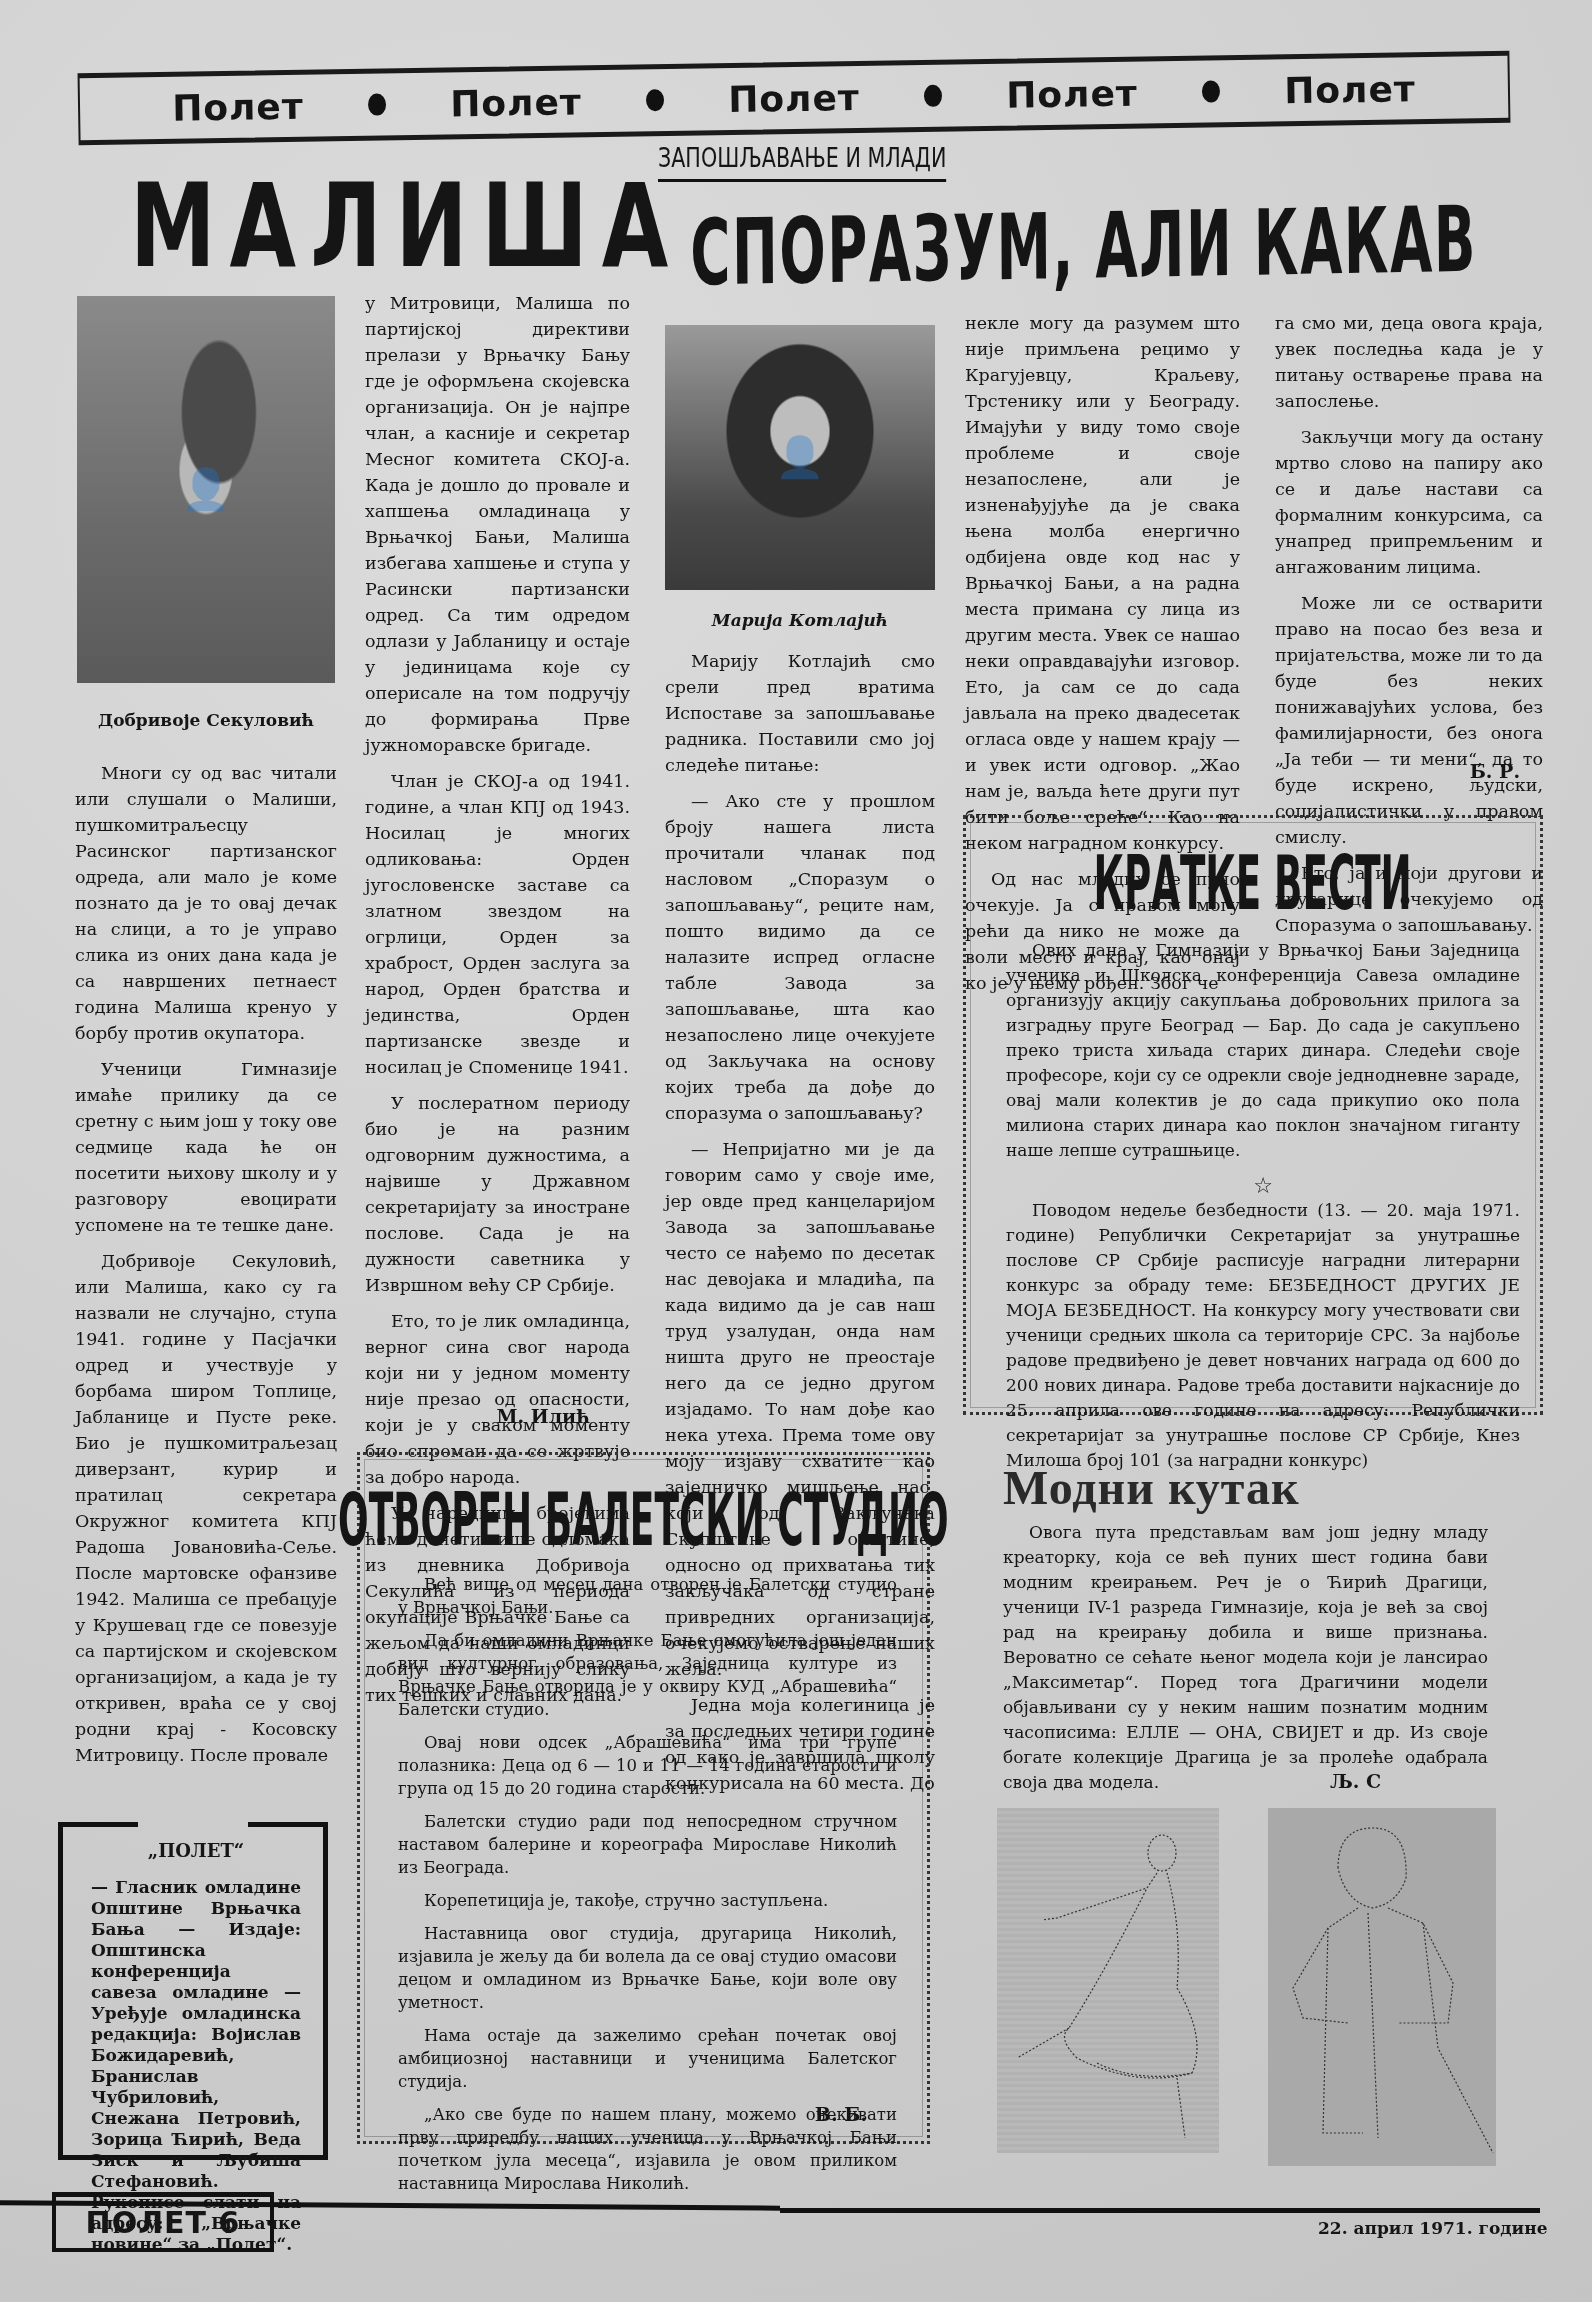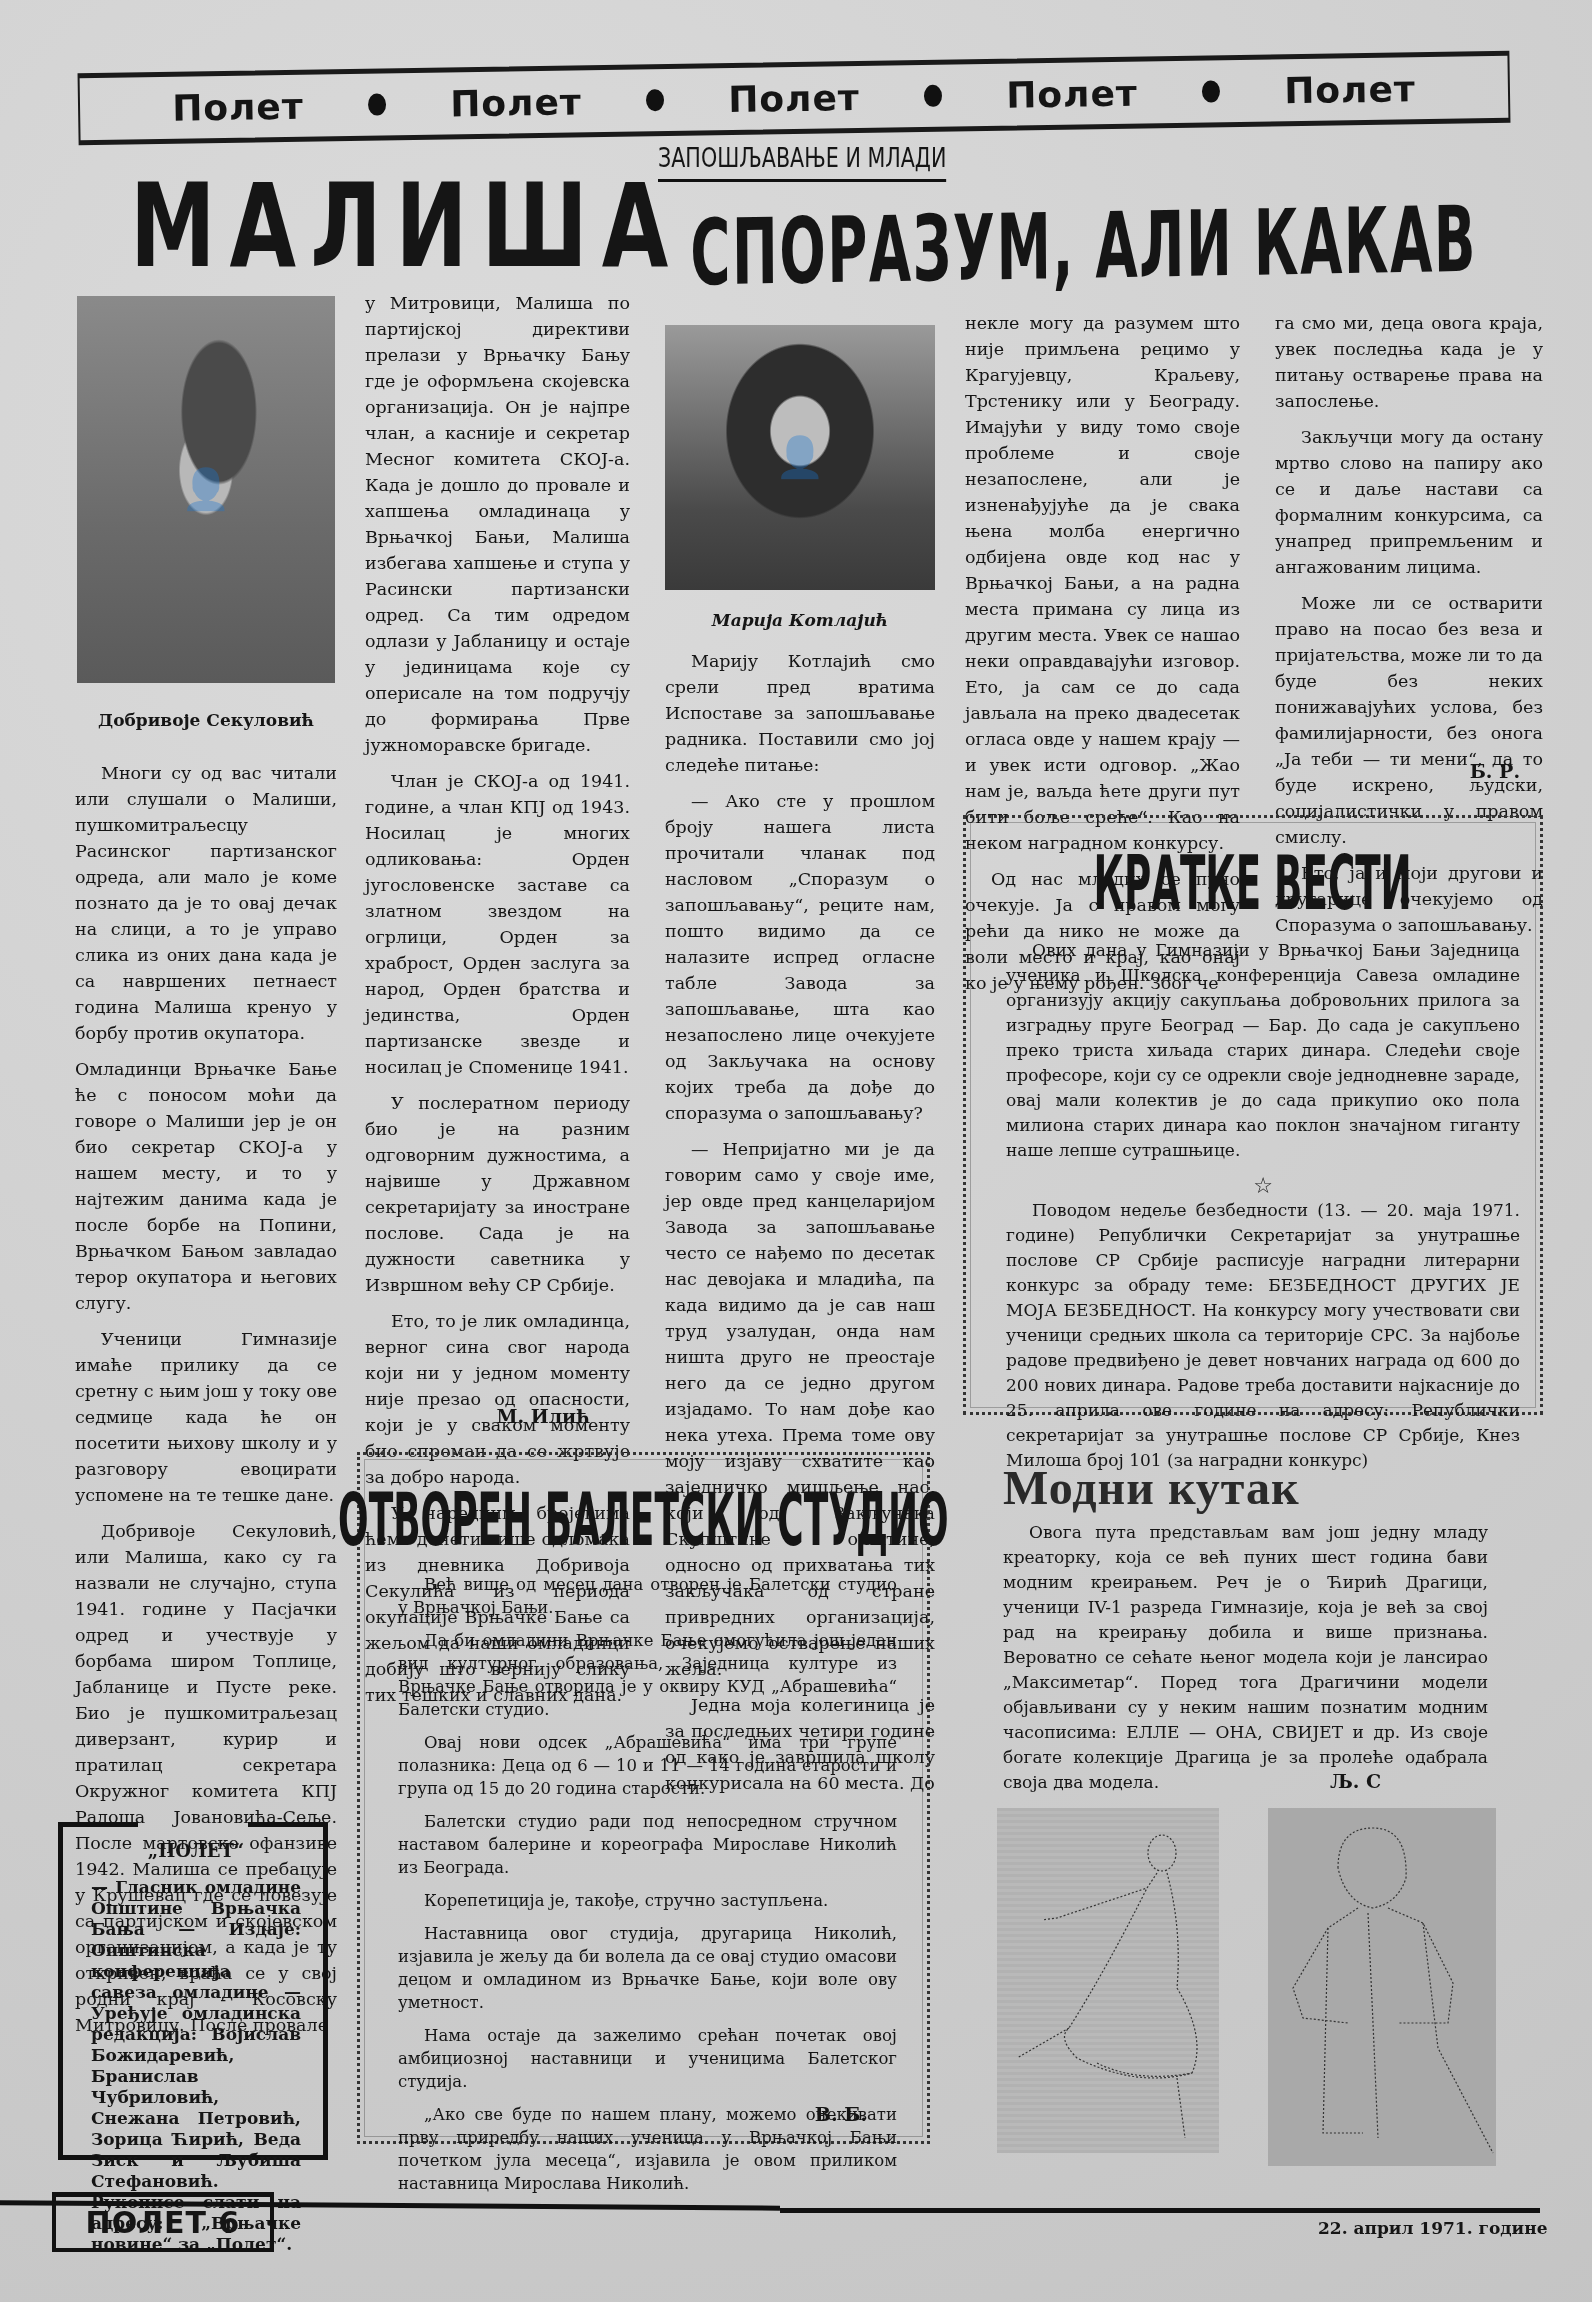--- a/index.html
+++ b/index.html
@@ -141,21 +141,20 @@
 
 <div class="abs head-malisa">МАЛИША</div>
 
 <div class="abs photo" style="left:77px; top:296px; width:258px; height:387px;">
   <span class="photo-icon">👤</span>
 </div>
 <div class="abs caption" style="left:77px; top:710px; width:258px;">Добривоје Секуловић</div>
 
 <div class="abs col" style="left:75px; top:760px; width:262px;">
   <p>Многи су од вас читали или слушали о Малиши, пушкомитраљесцу Расинског партизанског одреда, али мало је коме познато да је то овај дечак на слици, а то је управо слика из оних дана када је са навршених петнаест година Малиша кренуо у борбу против окупатора.</p>
-  <p class="noind">Омладинци Врњачке Бање ће с поносом моћи да говоре о Малиши јер је он био секретар СКОЈ-а у нашем месту, и то у најтежим данима када је после борбе на Попини, Врњачком Бањом завладао терор окупатора и његових слугу.</p>
   <p>Ученици Гимназије имаће прилику да се сретну с њим још у току ове седмице када ће он посетити њихову школу и у разговору евоцирати успомене на те тешке дане.</p>
   <p>Добривоје Секуловић, или Малиша, како су га назвали не случајно, ступа 1941. године у Пасјачки одред и учествује у борбама широм Топлице, Јабланице и Пусте реке. Био је пушкомитраљезац диверзант, курир и пратилац секретара Окружног комитета КПЈ Радоша Јовановића-Сеље. После мартовске офанзиве 1942. Малиша се пребацује у Крушевац где се повезује са партијском и скојевском организацијом, а када је ту откривен, враћа се у свој родни крај - Косовску Митровицу. После провале</p>
 </div>
 
 <div class="abs col" style="left:365px; top:290px; width:265px;">
   <p class="noind">у Митровици, Малиша по партијској директиви прелази у Врњачку Бању где је оформљена скојевска организација. Он је најпре члан, а касније и секретар Месног комитета СКОЈ-а. Када је дошло до провале и хапшења омладинаца у Врњачкој Бањи, Малиша избегава хапшење и ступа у Расински партизански одред. Са тим одредом одлази у Јабланицу и остаје у јединицама које су оперисале на том подручју до формирања Прве јужноморавске бригаде.</p>
   <p>Члан је СКОЈ-а од 1941. године, а члан КПЈ од 1943. Носилац је многих одликовања: Орден југословенске заставе са златном звездом на огрлици, Орден за храброст, Орден заслуга за народ, Орден братства и јединства, Орден партизанске звезде и носилац је Споменице 1941.</p>
   <p>У послератном периоду био је на разним одговорним дужностима, а највише у Државном секретаријату за иностране послове. Сада је на дужности саветника у Извршном већу СР Србије.</p>
   <p>Ето, то је лик омладинца, верног сина свог народа који ни у једном моменту није презао од опасности, који је у сваком моменту био спреман да се жртвује за добро народа.</p>
   <p>У наредним бројевима ћемо донети више одломака из дневника Добривоја Секулића из периода окупације Врњачке Бање са жељом да наши омладинци добију што вернију слику тих тешких и славних дана.</p>

